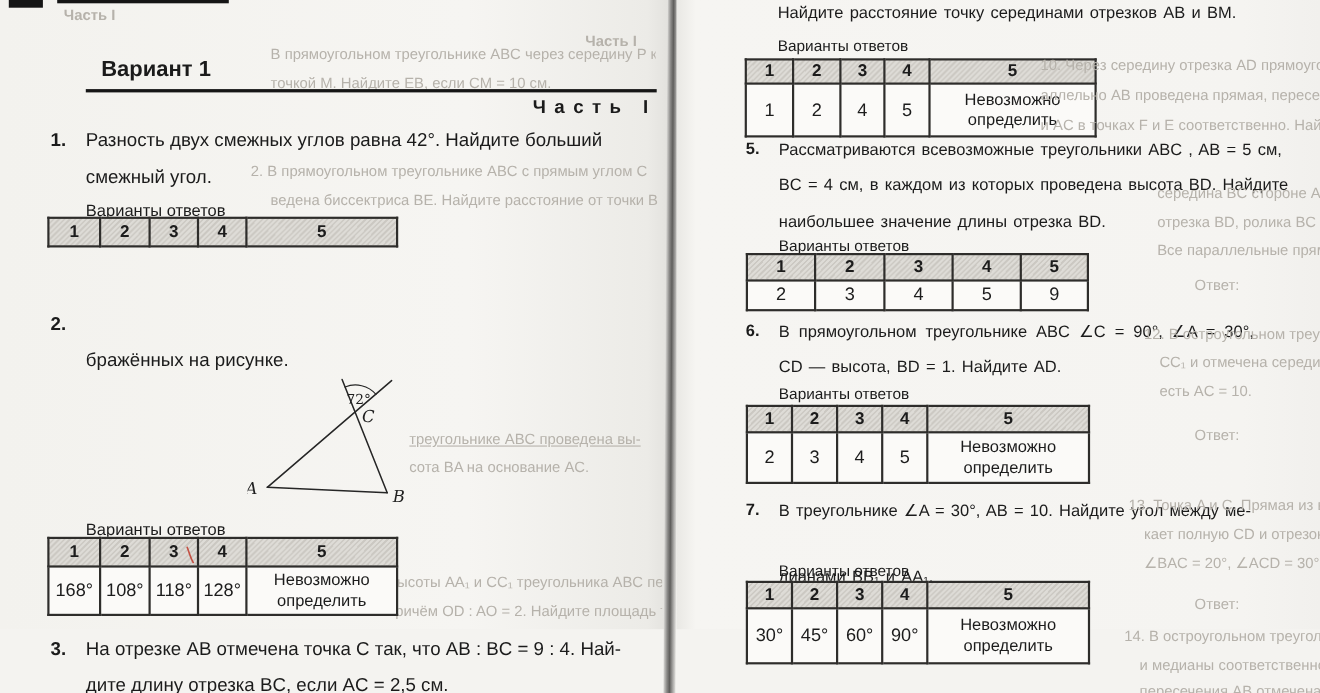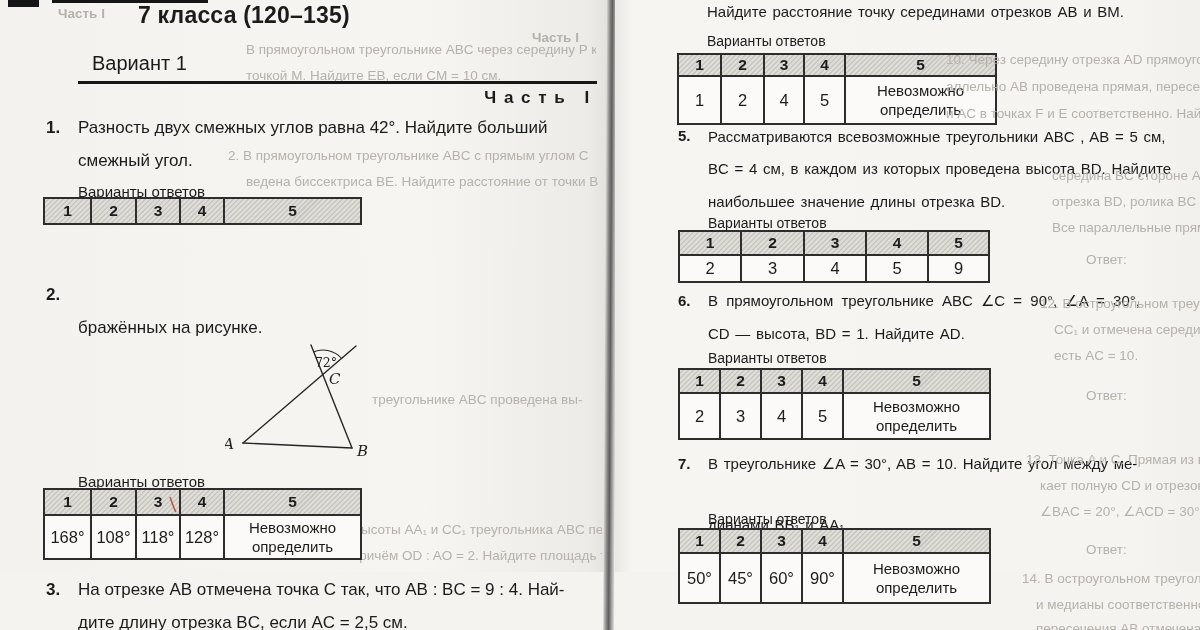--- a/index.html
+++ b/index.html
@@ -13,21 +13,21 @@
   #left-page  { left:0; width:607px;
     background:linear-gradient(90deg,#f3f2ee 0%,#f6f5f2 70%,#ecebe7 97%,#e3e2de 100%); }
   #right-page { left:615px; width:585px;
     background:linear-gradient(90deg,#e9e8e4 0%,#f6f5f2 3%,#f5f4f1 88%,#f1f0ed 100%); }
   #gutter { position:absolute; left:605px; top:-4px; width:11px; height:640px;
     background:linear-gradient(90deg,#d9d8d5 0%,#8a8987 28%,#5f5e5c 50%,#9b9a98 72%,#e2e1de 100%);
     transform:rotate(0.35deg); }
 
   .abs { position:absolute; }
   .booktitle { font-size:23px; font-weight:700; letter-spacing:.2px; }
-  .variant   { font-size:20px; font-weight:400; }
+  .variant   { font-size:20px; font-weight:700; }
   .rule      { height:3px; background:#161616; }
   .part      { font-size:17px; font-weight:700; letter-spacing:.45em; text-align:right; }
 
   .q-num  { position:absolute; font-weight:700; }
   .q-line { position:absolute; white-space:nowrap; }
   .lt { font-size:17px; }
   .rt { font-size:15px; word-spacing:1.5px; }
   .ans-label-l { position:absolute; font-size:15px; }
   .ans-label-r { position:absolute; font-size:14px; }
 
@@ -58,28 +58,28 @@
 <body>
 
 <div class="page" id="left-page">
 
   <div class="bleed" style="left:58px;top:6px;width:90px;font-weight:700;">Часть I</div>
   <div class="bleed" style="left:532px;top:30px;width:74px;font-weight:700;">Часть I</div>
   <div class="bleed" style="left:246px;top:42px;width:350px;">В прямоугольном треугольнике ABC через середину P катета</div>
   <div class="bleed" style="left:246px;top:68px;width:350px;">точкой M. Найдите EB, если CM = 10 см.</div>
   <div class="bleed" style="left:228px;top:148px;width:372px;">2. В прямоугольном треугольнике ABC с прямым углом C</div>
   <div class="bleed" style="left:246px;top:174px;width:354px;">ведена биссектриса BE. Найдите расстояние от точки B</div>
-  <div class="bleed" style="left:372px;top:392px;width:220px;">треугольнике ABC проведена вы-</div>
+  <div class="bleed" style="left:372px;top:392px;width:220px;text-decoration:underline;">треугольнике ABC проведена вы-</div>
+  <div class="bleed" style="left:372px;top:417px;width:220px;">сота BA на основание AC.</div>
   <div class="bleed" style="left:352px;top:522px;width:250px;">Высоты AA₁ и CC₁ треугольника ABC пересекаются в точке O,</div>
   <div class="bleed" style="left:352px;top:548px;width:250px;">причём OD : AO = 2. Найдите площадь треугольника ABC.</div>
 
   <div class="bar" style="left:8px;top:0;width:31px;height:7px;"></div>
   <div class="bar" style="left:52px;top:0;width:156px;height:3px;"></div>
 
-  <div class="abs booktitle" style="left:138px;top:2px;">7 класса (120–135)</div>
   <div class="abs variant" style="left:92px;top:52px;">Вариант 1</div>
   <div class="abs rule" style="left:78px;top:81px;width:519px;"></div>
   <div class="abs part" style="left:90px;top:88px;width:507px;">Часть I</div>
 
   <div class="q-num lt" style="left:46px;top:118px;">1.</div>
   <div class="q-line lt" style="left:78px;top:118px;">Разность двух смежных углов равна 42°. Найдите больший</div>
   <div class="q-line lt" style="left:78px;top:151px;">смежный угол.</div>
   <div class="ans-label-l" style="left:78px;top:183px;">Варианты ответов</div>
 
   <table class="anstable hd26 v44" style="left:43px;top:197px;">
@@ -265,21 +265,21 @@
     </colgroup>
   <tbody>
       <tr class="hd">
     <td>1</td>
     <td>2</td>
     <td>3</td>
     <td>4</td>
     <td>5</td>
   </tr>
   <tr class="val">
-    <td>50°</td>
+    <td>30°</td>
     <td>45°</td>
     <td>60°</td>
     <td>90°</td>
     <td class="wide">Невозможно определить</td>
   </tr>
 </tbody>
   </table>
 
 <div class="bleed" style="left:946px;top:52px;width:254px;">10. Через середину отрезка AD прямоугольника ABCD про-</div>
 <div class="bleed" style="left:946px;top:79px;width:254px;">аллельно AB проведена прямая, пересекающая сторо-</div>

